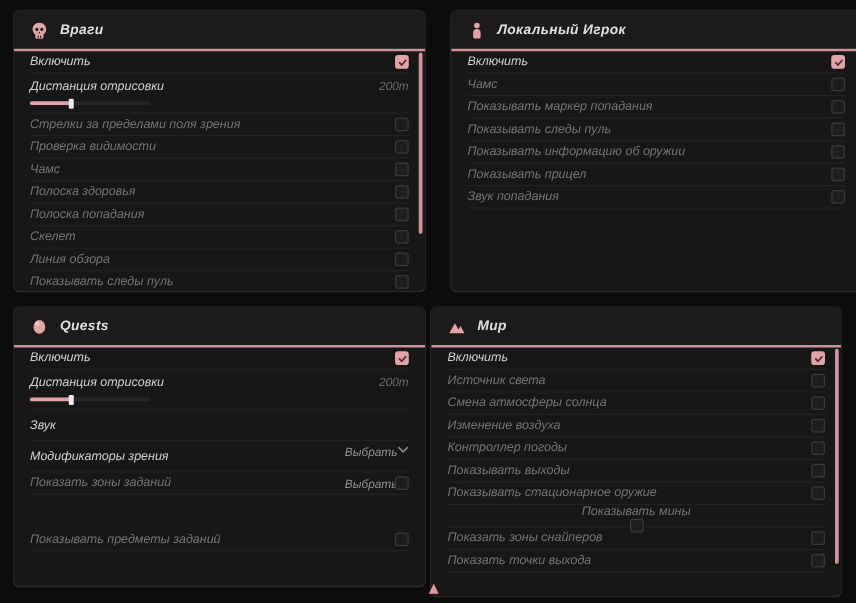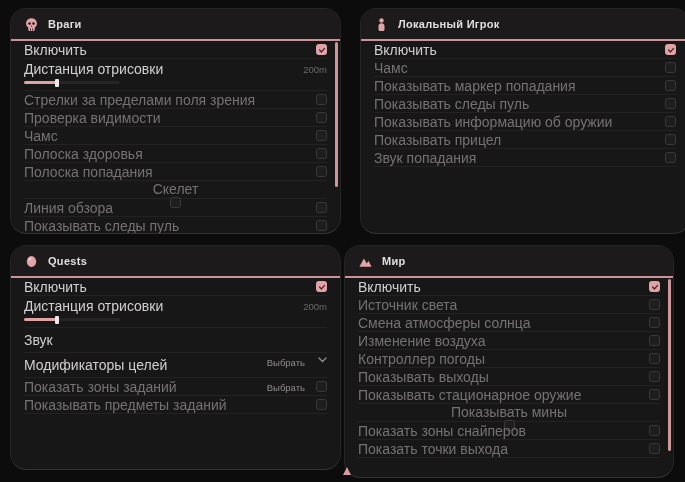--- a/index.html
+++ b/index.html
@@ -5,48 +5,49 @@
   html,body{margin:0;padding:0;}
   body{
     width:685px;height:482px;position:relative;overflow:hidden;
     background:var(--page-bg,#0d0c0c);
     font-family:"Liberation Sans",sans-serif;
   }
   .panel{
     position:absolute;box-sizing:border-box;overflow:hidden;
     background:var(--panel-bg,#181718);
     border:1px solid #262425;border-bottom-color:#343132;
-    border-radius:16px;
+    border-radius:6px;
+    font-style:italic;
   }
   .hdr{
     height:30px;display:flex;align-items:center;gap:9px;padding:0 13px;
     background:#1c1a1b;border-bottom:2px solid var(--underline,#cb929a);
   }
   .ttl{font-size:11px;font-weight:bold;color:#e2dfe0;letter-spacing:.3px;}
   .icon{display:flex;align-items:center;justify-content:center;width:15px;height:15px;}
   .rows{padding:0 13px;}
   .row{
     display:flex;align-items:center;justify-content:space-between;
     border-bottom:1px solid #232122;box-sizing:border-box;
   }
-  .lbl{font-size:14px;color:#767273;white-space:nowrap;}
+  .lbl{font-size:10px;color:#767273;white-space:nowrap;}
   .row.bright .lbl{color:#d2cfd0;}
   .cb{
     width:11px;height:11px;border-radius:2.5px;flex:0 0 auto;
     background:#1f1e1f;border:1px solid #3a3839;box-sizing:border-box;
     display:flex;align-items:center;justify-content:center;
   }
   .cb.on{background:var(--accent,#e2a3a8);border-color:var(--accent,#e2a3a8);}
   .srow{display:block;padding-top:2px;}
   .srtop{display:flex;align-items:center;justify-content:space-between;height:16px;}
   .val{font-size:9.5px;color:#6c6869;}
   .track{position:relative;width:96px;height:3px;margin-top:4px;background:#262425;border-radius:2px;}
   .fill{height:100%;background:var(--accent,#e2a3a8);border-radius:2px;}
   .handle{position:absolute;top:-2.5px;width:4px;height:8px;background:#ece9ea;border-radius:1px;}
-  .selwrap{display:flex;align-items:flex-start;gap:13px;margin-top:44px;}
+  .selwrap{display:flex;align-items:flex-start;margin-top:44px;}
   .selval{font-size:9.5px;color:#918c8e;}
   .sb{position:absolute;width:3px;right:2px;border-radius:2px;background:var(--accent,#e2a3a8);opacity:.9;}
   .cursor{
     position:absolute;left:343px;top:467px;width:0;height:0;
     border-left:4.5px solid transparent;border-right:4.5px solid transparent;
     border-bottom:8px solid #d89aa1;
   }
 </style>
 </head>
 <body style="--accent: #e2a3a8; --underline: #cb929a; --panel-bg: #181718; --page-bg: #0d0c0c;">
@@ -98,21 +99,21 @@
           <span class="cb"></span>
         </div>
         <div class="row" style="height: 18px;">
           <span class="lbl">Полоска здоровья</span>
           <span class="cb"></span>
         </div>
         <div class="row" style="height: 18px;">
           <span class="lbl">Полоска попадания</span>
           <span class="cb"></span>
         </div>
-        <div class="row" style="height: 18px; flex-direction: column;">
+        <div class="row" style="height: 18px;">
           <span class="lbl">Скелет</span>
           <span class="cb"></span>
         </div>
         <div class="row" style="height: 18px;">
           <span class="lbl">Линия обзора</span>
           <span class="cb"></span>
         </div>
         <div class="row" style="height: 18px;">
           <span class="lbl">Показывать следы пуль</span>
           <span class="cb"></span>
@@ -199,35 +200,35 @@
           <span class="selwrap">
             <span class="selval">Выбрать</span>
             <span class="icon" style="width: 9px; height: 6px;">
               <svg width="9" height="6" viewBox="0 0 9 6">
                 <path d="M1 1l3.5 3.5L8 1" stroke="#8f8a8c" stroke-width="1.4" fill="none" stroke-linecap="round"></path>
               </svg>
             </span>
           </span>
         </div>
         <div class="row bright" style="height: 25px;">
-          <span class="lbl">Модификаторы целей</span>
+          <span class="lbl">Модификаторы зрения</span>
           <span class="selwrap">
             <span class="selval">Выбрать</span>
             <span class="icon" style="width: 9px; height: 6px;">
               <svg width="9" height="6" viewBox="0 0 9 6">
                 <path d="M1 1l3.5 3.5L8 1" stroke="#8f8a8c" stroke-width="1.4" fill="none" stroke-linecap="round"></path>
               </svg>
             </span>
           </span>
         </div>
         <div class="row" style="height: 18px;">
           <span class="lbl">Показать зоны заданий</span>
           <span class="cb"></span>
         </div>
-        <div class="row" style="height: 18px;">
+        <div class="row" style="height: 18px; margin-top: 27px;">
           <span class="lbl">Показывать предметы заданий</span>
           <span class="cb"></span>
         </div>
       </div>
     </section>
     <section class="panel" style="left: 344px; top: 245px; width: 330px; height: 233px;">
       <div class="hdr">
         <span class="icon">
           <svg width="15" height="15" viewBox="0 0 16 16">
             <path fill="#e2a3a8" d="M1.5 13.5L6.3 4.8l3.1 5.4 1.7-3 3.4 6.3z"></path>

